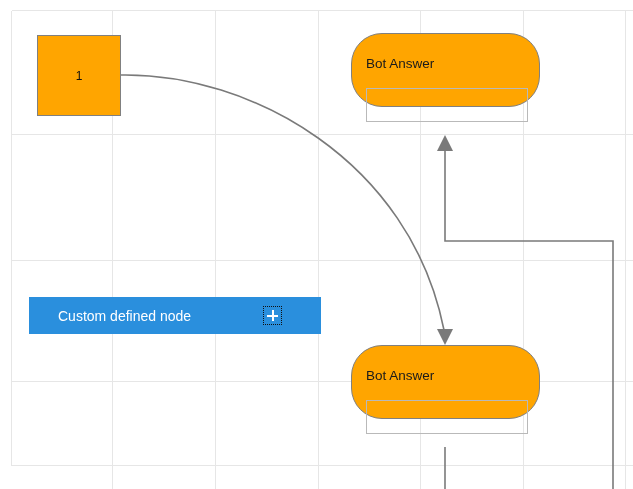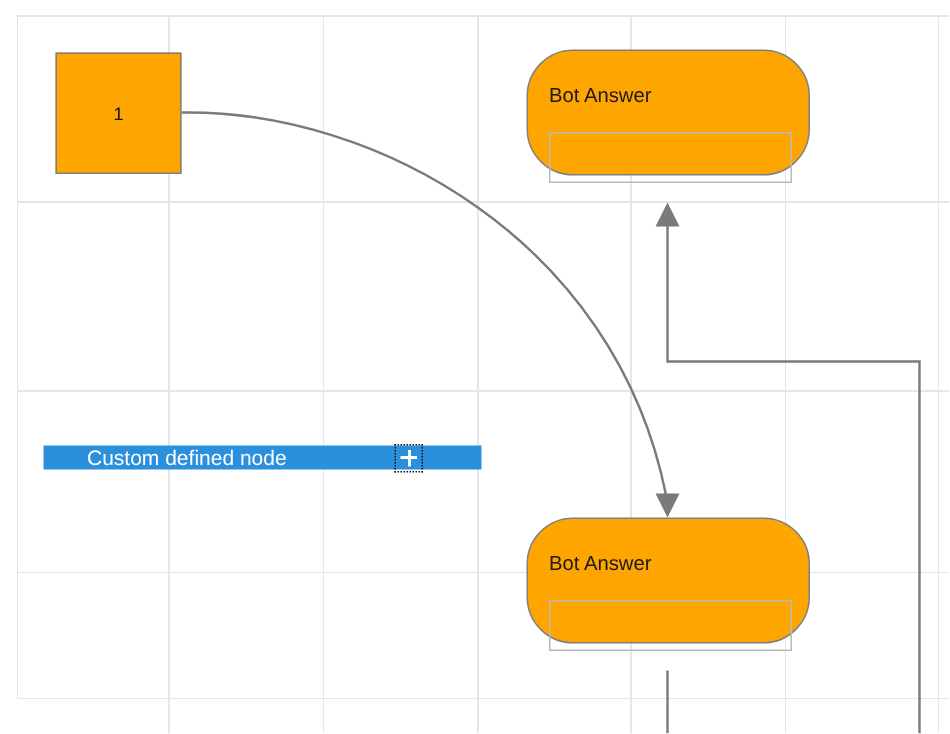--- a/index.html
+++ b/index.html
@@ -47,21 +47,21 @@
     align-items: center;
     justify-content: center;
   }
   .node-small .node-number {
     font-size: 12px;
     color: #101010;
     line-height: 1;
   }
   .node-bot {
     width: 189px;
-    height: 84px;
+    height: 74px;
     border-radius: 31px;
   }
   .node-bot-top { left: 351px; top: 33px; }
   .node-bot-bottom { left: 351px; top: 345px; }
   .node-title {
     position: absolute;
     left: 14px;
     top: 23px;
     font-size: 13.5px;
     color: #1a1a1a;
@@ -77,21 +77,21 @@
     box-sizing: border-box;
     border: 1px solid #b9b9b9;
     background: transparent;
   }
   
   .palette-button {
     position: absolute;
     left: 29px;
     top: 297px;
     width: 292px;
-    height: 16px;
+    height: 37px;
     background: #2a8fdd;
     display: flex;
     align-items: center;
     box-sizing: border-box;
     padding: 0 14px 0 29px;
     cursor: pointer;
   }
   .palette-label {
     color: #ffffff;
     font-size: 14px;

